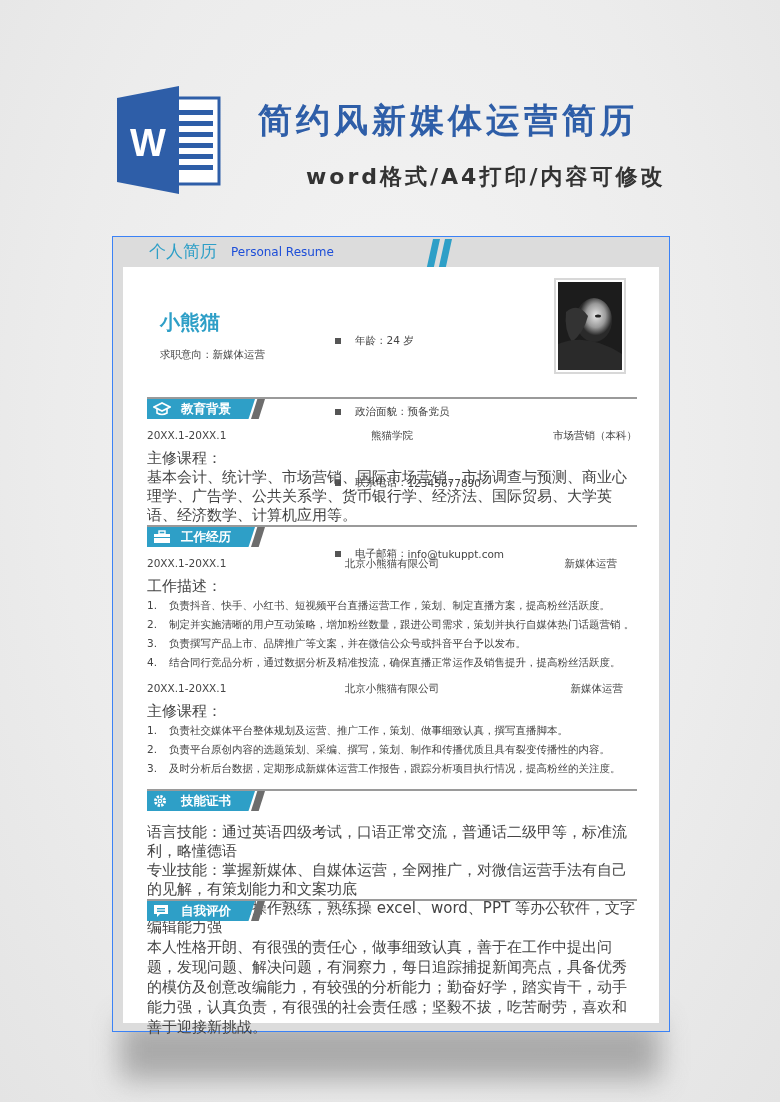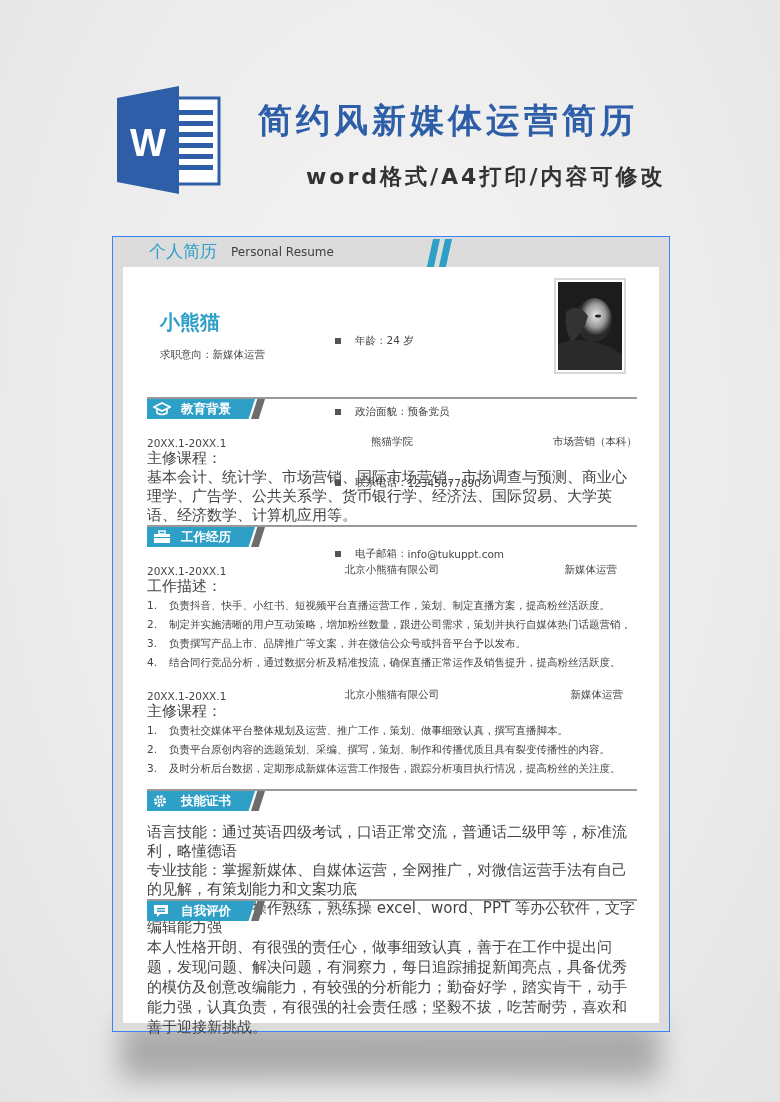--- a/index.html
+++ b/index.html
@@ -38,21 +38,21 @@
     background: #fff;
   }
   .frame-head {
     position: absolute; left: 0; top: 0; height: 30px; width: 556px;
   }
   .frame-head .cn {
     position: absolute; left: 36px; top: 3px; font-size: 17px; color: #2e9fc7;
     font-family: "DejaVu Sans", sans-serif;
   }
   .frame-head .en {
-    position: absolute; left: 118px; top: 8px; font-size: 12px; color: #404040;
+    position: absolute; left: 118px; top: 8px; font-size: 12px; color: #1d4ed8;
   }
   .slashes { position: absolute; left: 312px; top: 2px; width: 30px; height: 32px; }
 
   .profile { position: absolute; left: 0; top: 0; width: 536px; height: 130px; }
   .name {
     position: absolute; left: 37px; top: 42px; font-size: 20px; font-weight: bold; color: #2e9fc7;
   }
   .intent { position: absolute; left: 37px; top: 81px; font-size: 10.5px; color: #444; }
   .info { position: absolute; left: 212px; top: 16px; }
   .info-row { display: flex; align-items: center; height: 27px; font-size: 10.5px; color: #444; margin-top: 44px; }
@@ -70,21 +70,21 @@
     position: absolute; left: 0; top: 2px; height: 20px; width: 108px;
     background: #2e9fc7; color: #fff; font-size: 12.5px; font-weight: bold;
     display: flex; align-items: center; padding-left: 6px;
     clip-path: polygon(0 0, 100% 0, 94% 100%, 0 100%);
   }
   .sec-tab .ico { width: 18px; height: 14px; margin-right: 10px; display: inline-flex; }
   .sec-slash {
     position: absolute; left: 104px; top: 2px; width: 14px; height: 20px;
     background: #6d6d6d; clip-path: polygon(45% 0, 100% 0, 55% 100%, 0 100%);
   }
-  .row3 { display: flex; justify-content: space-between; font-size: 10.5px; color: #444; height: 20px; align-items: flex-end; }
+  .row3 { display: flex; justify-content: space-between; font-size: 10.5px; color: #444; height: 20px; align-items: flex-start; }
   .row3 .c1 { width: 160px; }
   .row3 .c2 { flex: 1; text-align: center; }
   .row3 .c3 { width: 160px; text-align: right; }
   .txt { font-size: 15px; color: #444; line-height: 19px; }
   .list { list-style: none; }
   .list li { display: flex; font-size: 10.5px; color: #444; line-height: 19px; }
   .list li .n { width: 22px; flex: none; }
 </style>
 </head>
 <body>

